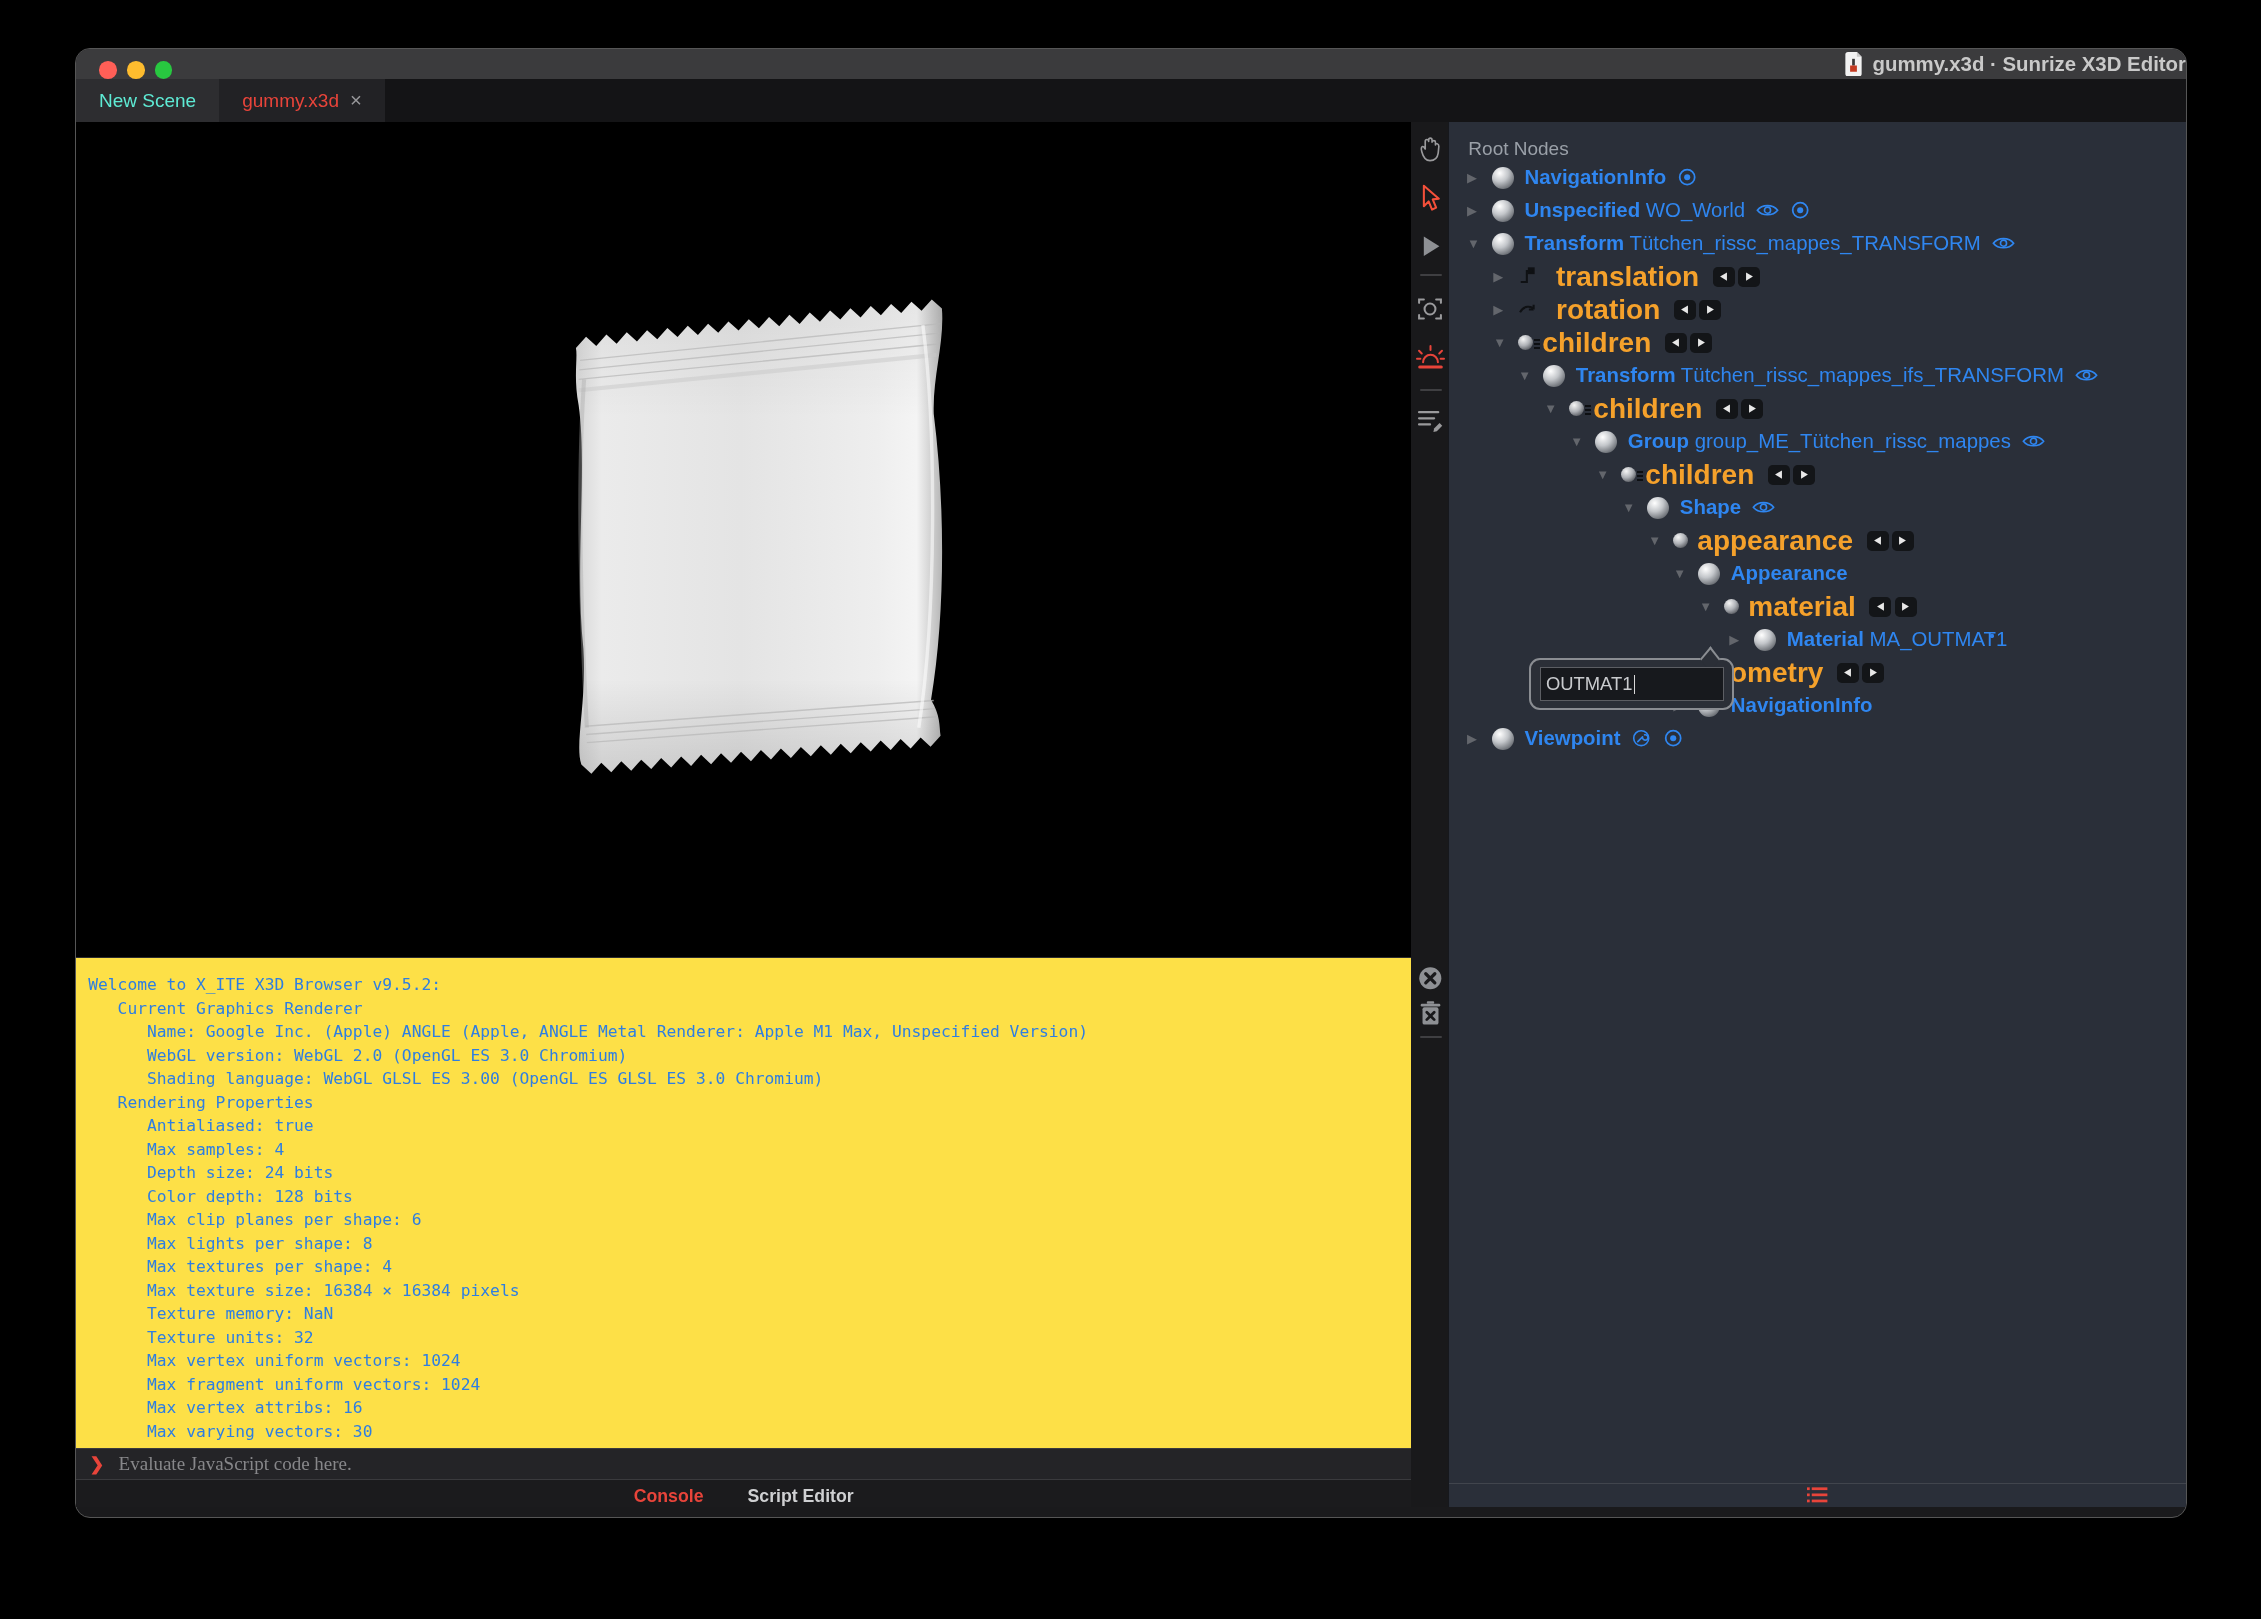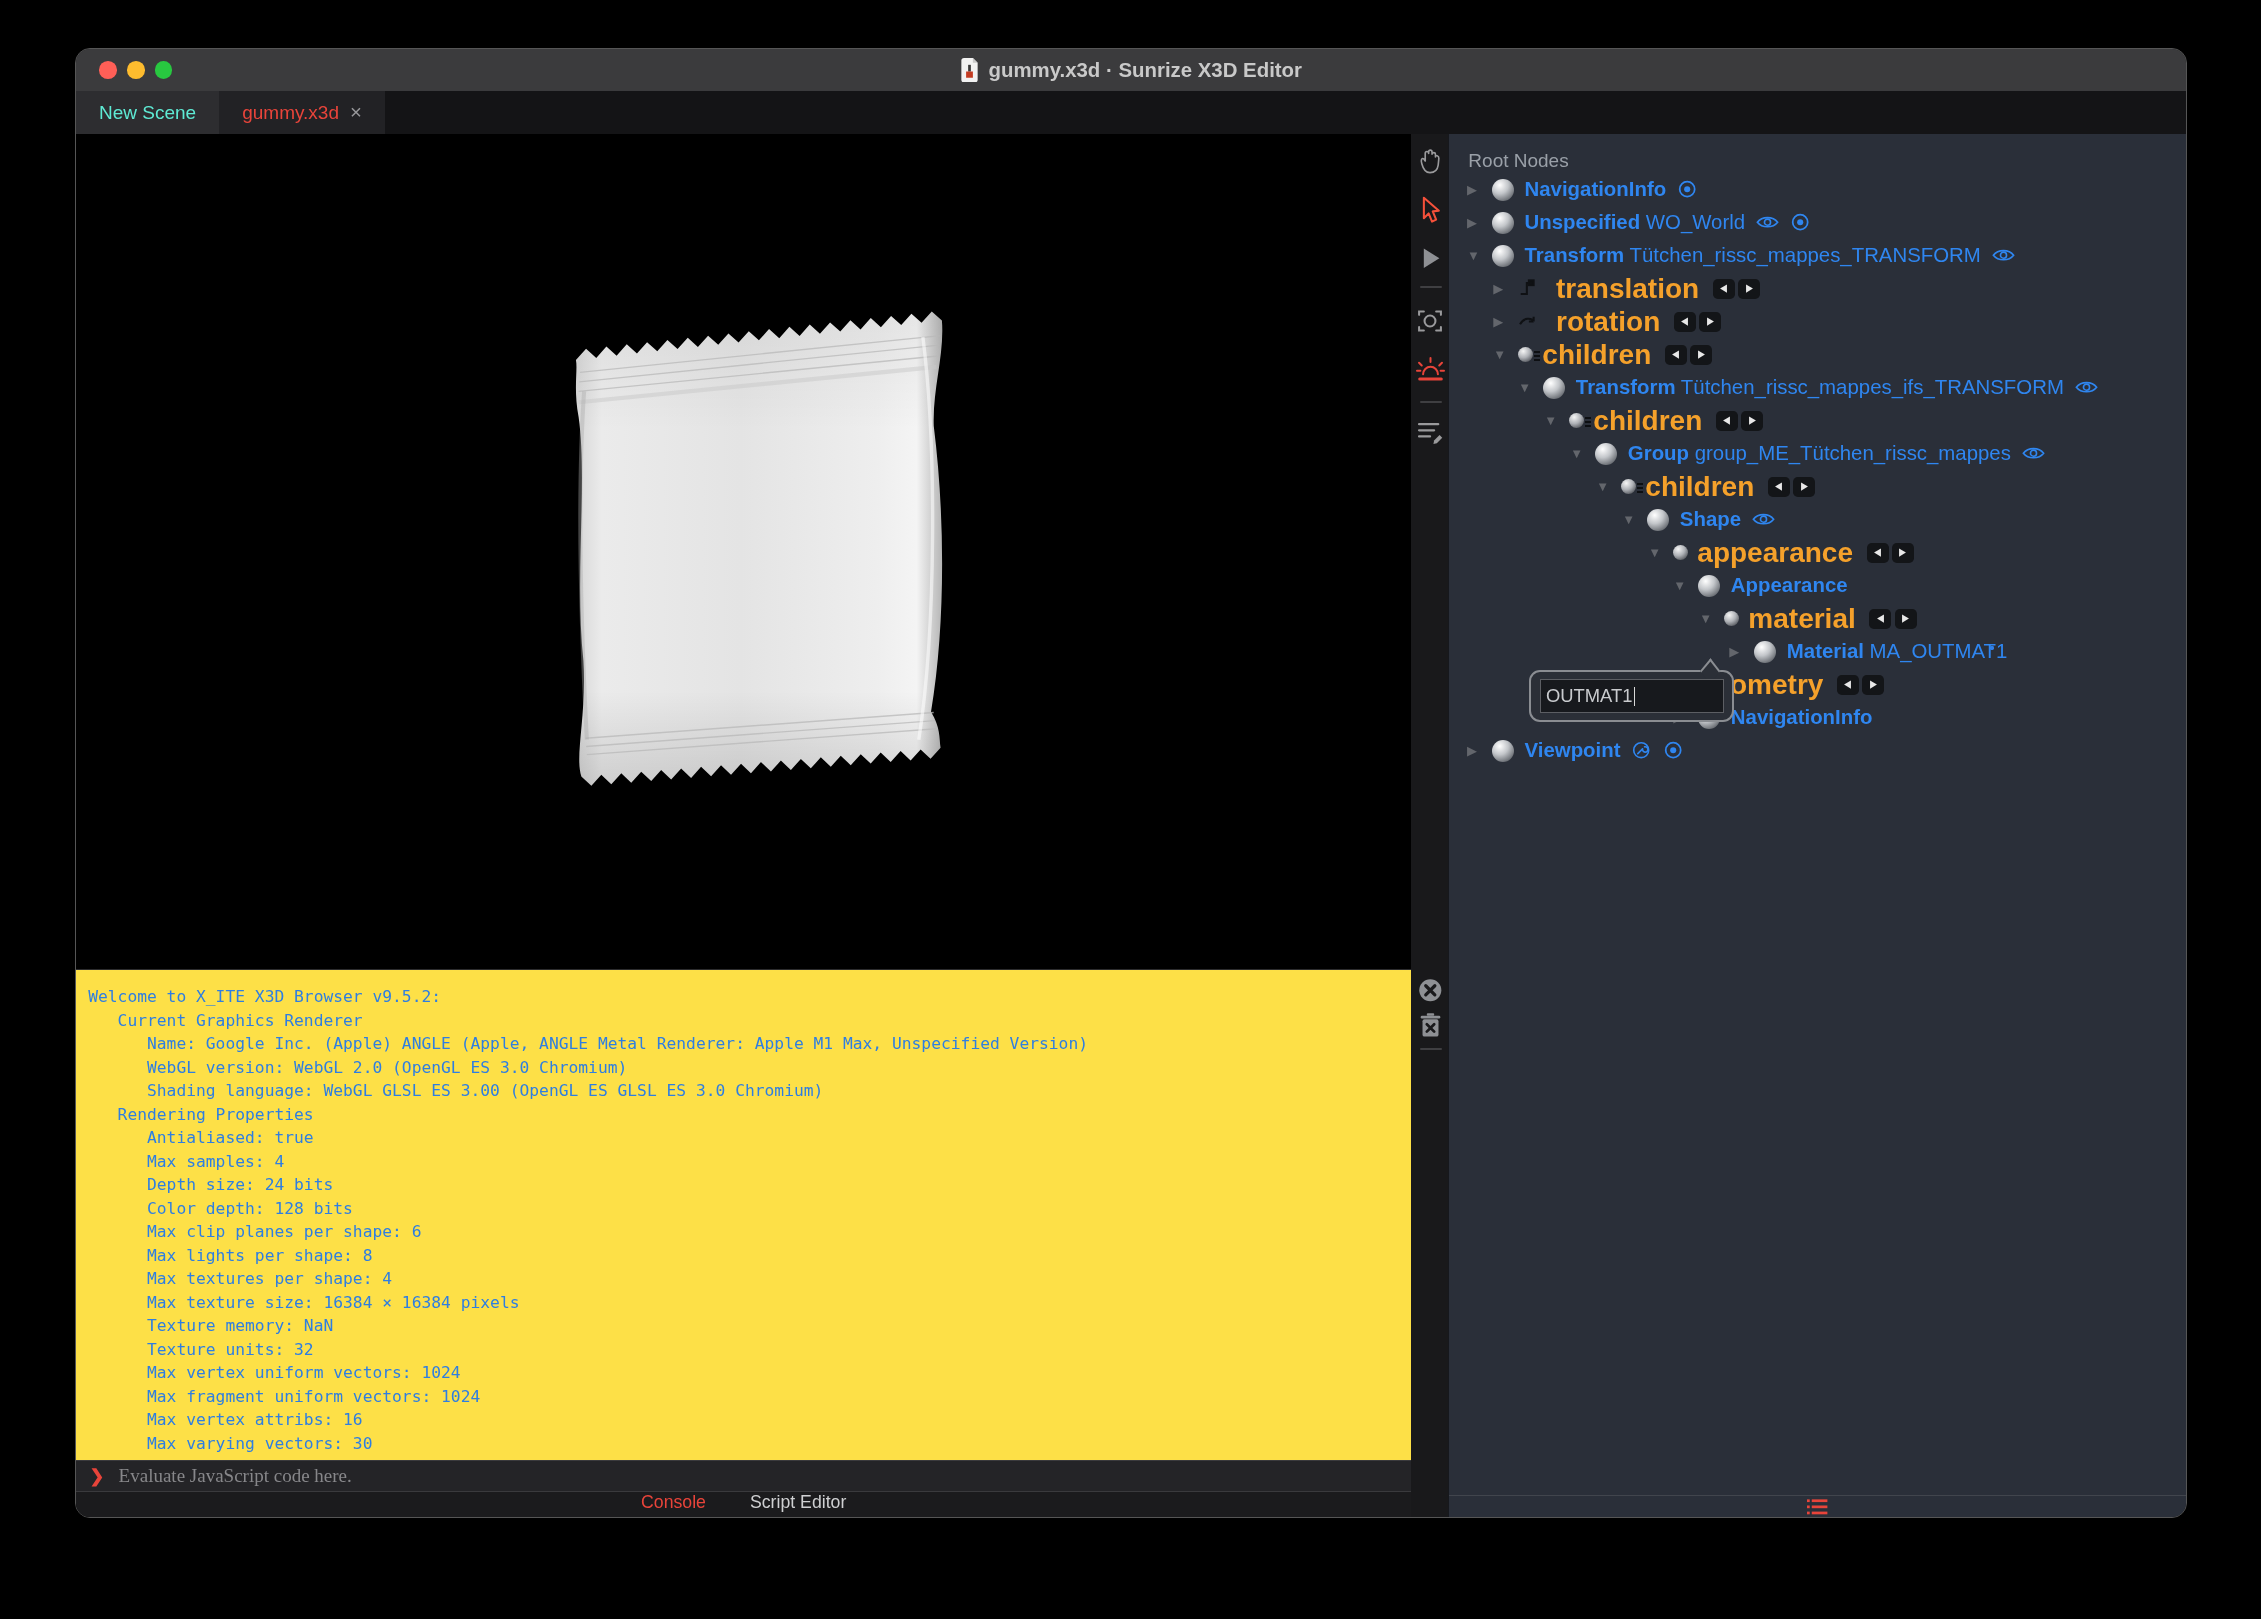--- a/index.html
+++ b/index.html
@@ -4,21 +4,21 @@
 <style>
   html,body{margin:0;padding:0;background:#000;width:2261px;height:1619px;position:relative;
             font-family:"Liberation Sans",sans-serif;-webkit-font-smoothing:antialiased;}
   *{box-sizing:border-box;}
 
   
   .window{position:absolute;left:75px;top:48px;width:2112px;height:1470px;border-radius:15px;
           overflow:hidden;background:#1a1a1c;border:0.7px solid #565656;}
 
   
-  .titlebar{height:42px;background:#3b3b3d;position:relative;display:flex;align-items:center;justify-content:center;}
+  .titlebar{height:30px;background:#3b3b3d;position:relative;display:flex;align-items:center;justify-content:flex-end;}
   .lights{position:absolute;left:23px;top:12.2px;display:flex;gap:10.2px;}
   .light{width:17.7px;height:17.7px;border-radius:50%;}
   .light.red{background:#ff5f57;} .light.yellow{background:#febc2e;} .light.green{background:#28c840;}
   .title{color:#c9c9c9;font-size:20.4px;font-weight:700;display:flex;align-items:center;gap:9.5px;}
   .docicon{width:19px;height:24.5px;display:inline-block;}
 
   
   .tabbar{height:43px;background:#141416;display:flex;align-items:stretch;}
   .tab{display:flex;align-items:center;justify-content:center;gap:11px;font-size:19px;padding:0 23px;min-width:136px;}
   .tab.inactive{background:#2d2d30;color:#5eead4;}
@@ -34,21 +34,21 @@
   .pouch{position:absolute;left:493px;top:173px;}
   .console{height:491px;background:#fde047;border-top:0.7px solid #2c2c2e;overflow:hidden;}
   .console pre{margin:0;padding:15px 0 0 12.2px;font-family:"DejaVu Sans Mono",monospace;
                font-size:16.3px;line-height:23.5px;color:var(--console_blue);}
   .cmdline{height:32px;background:#242427;border-top:0.7px solid #3a3a3d;border-bottom:0.7px solid #3a3a3d;
            display:flex;align-items:center;padding-left:13.6px;}
   .prompt{color:var(--accent_red);font-size:17.7px;font-weight:700;margin-right:12.2px;}
   .cmdinput{background:transparent;border:none;outline:none;color:#d8d8d8;font-size:19px;
             font-family:Liberation Serif, serif;width:1088px;}
   .cmdinput::placeholder{color:#87878a;}
-  .consoletabs{height:27px;background:#1b1b1d;display:flex;align-items:flex-start;justify-content:center;gap:44px;}
+  .consoletabs{height:27px;background:#1b1b1d;display:flex;align-items:flex-end;justify-content:center;gap:44px;font-weight:bold;}
   .ctab{font-size:17.7px;}
   .ctab.active{color:var(--accent_red);} .ctab.idle{color:#cfd0d2;}
 
   
   .strip{width:37px;background:#19191b;position:relative;}
   .tool{position:absolute;left:3.4px;width:31px;height:31px;display:flex;align-items:center;justify-content:center;}
   .vdiv{position:absolute;left:8.2px;width:22px;height:2px;background:#3f3f42;border-radius:1.4px;}
 
   
   .panel{width:738px;background:#2a2f39;position:relative;border-left:0.7px solid #16181d;}

